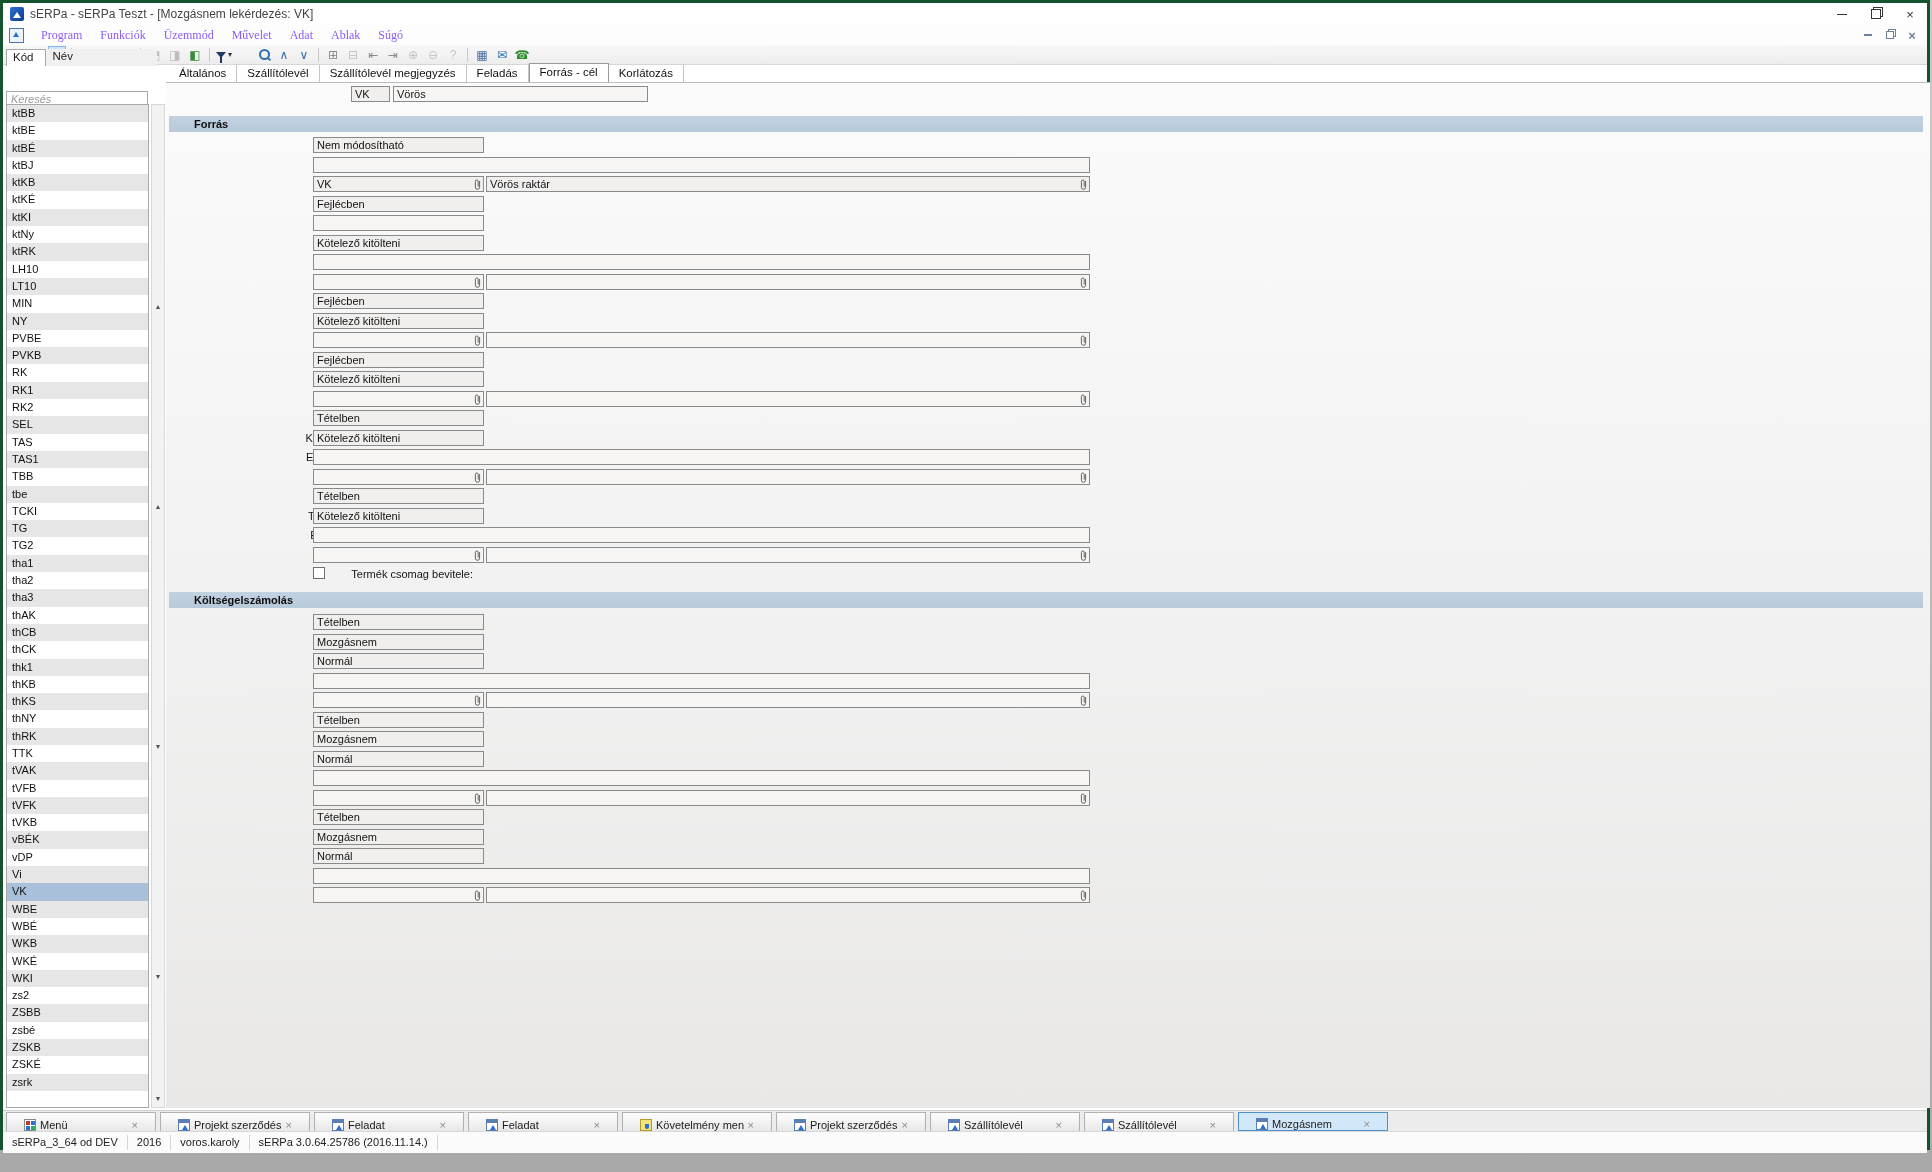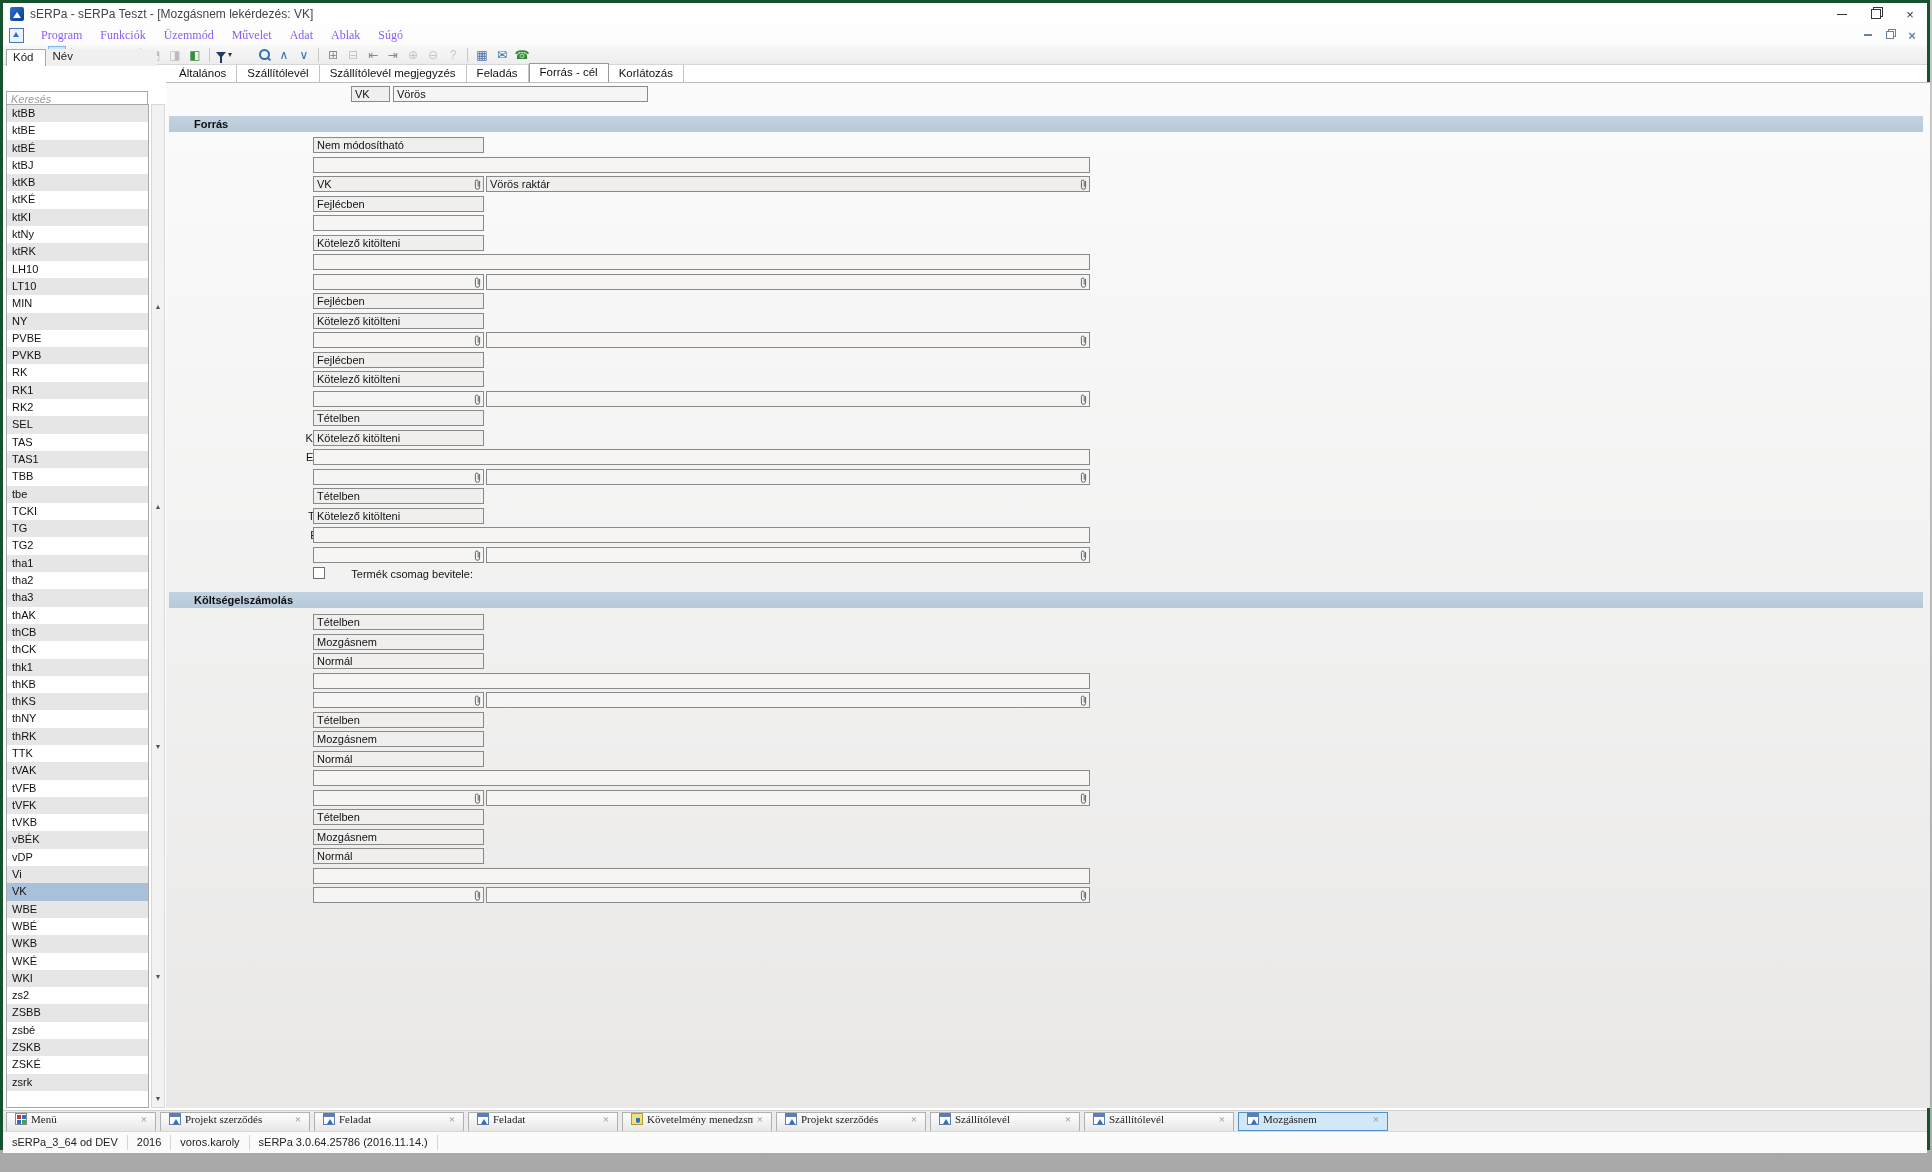--- a/index.html
+++ b/index.html
@@ -77,21 +77,21 @@
   .fbox{position:absolute;height:16px;border:1px solid #8a8a8a;background:#f0efee;font-size:11px;
     color:#111;line-height:15px;padding-left:3px;box-sizing:border-box;}
   .fbox.empty{background:#f6f5f4;}
   .fbox .clip{position:absolute;right:2px;top:1px;}
   .fcheck{position:absolute;width:12px;height:12px;border:1px solid #707070;background:#fff;box-sizing:border-box;}
   .hdr-label{position:absolute;width:200px;text-align:right;font-size:11px;color:#141414;}
   
   .taskbar{position:absolute;left:0;top:1107px;width:100%;height:21px;background:#ececec;
     border-top:1px solid #cfcfcf;display:flex;align-items:flex-end;padding-left:3px;box-sizing:border-box;}
   .task-tab{width:150px;height:19px;margin-right:4px;background:linear-gradient(#fefefe,#e7e7e7);
-    border:1px solid #b0b0b0;border-bottom:none;display:flex;align-items:flex-start;box-sizing:border-box;padding:0 8px;font-family:Liberation Serif, serif;}
+    border:1px solid #b0b0b0;border-bottom:none;display:flex;align-items:flex-end;box-sizing:border-box;padding:0 17px;}
   .task-tab.on{background:#d2e7f8;border:1px solid #4f90c8;}
   .task-label{font-size:11px;color:#1b1b1b;white-space:nowrap;overflow:hidden;flex:1;margin-left:4px;}
   .task-close{font-size:11px;color:#8a8a8a;padding-left:4px;}
   .ticon{width:12px;height:12px;flex:0 0 12px;position:relative;box-sizing:border-box;}
   .ticon.form{border:1px solid #5b7fb5;background:#fff;}
   .ticon.form::before{content:"";position:absolute;left:0;top:0;width:100%;height:3px;background:#5b7fb5;}
   .ticon.form::after{content:"";position:absolute;left:3px;top:5px;border-left:3px solid transparent;
     border-right:3px solid transparent;border-bottom:5px solid #2d6fd0;}
   .ticon.grid{border:1px solid #888;background:#fff;}
   .ticon.grid::before{content:"";position:absolute;left:1px;top:1px;width:4px;height:4px;background:#c0392b;

